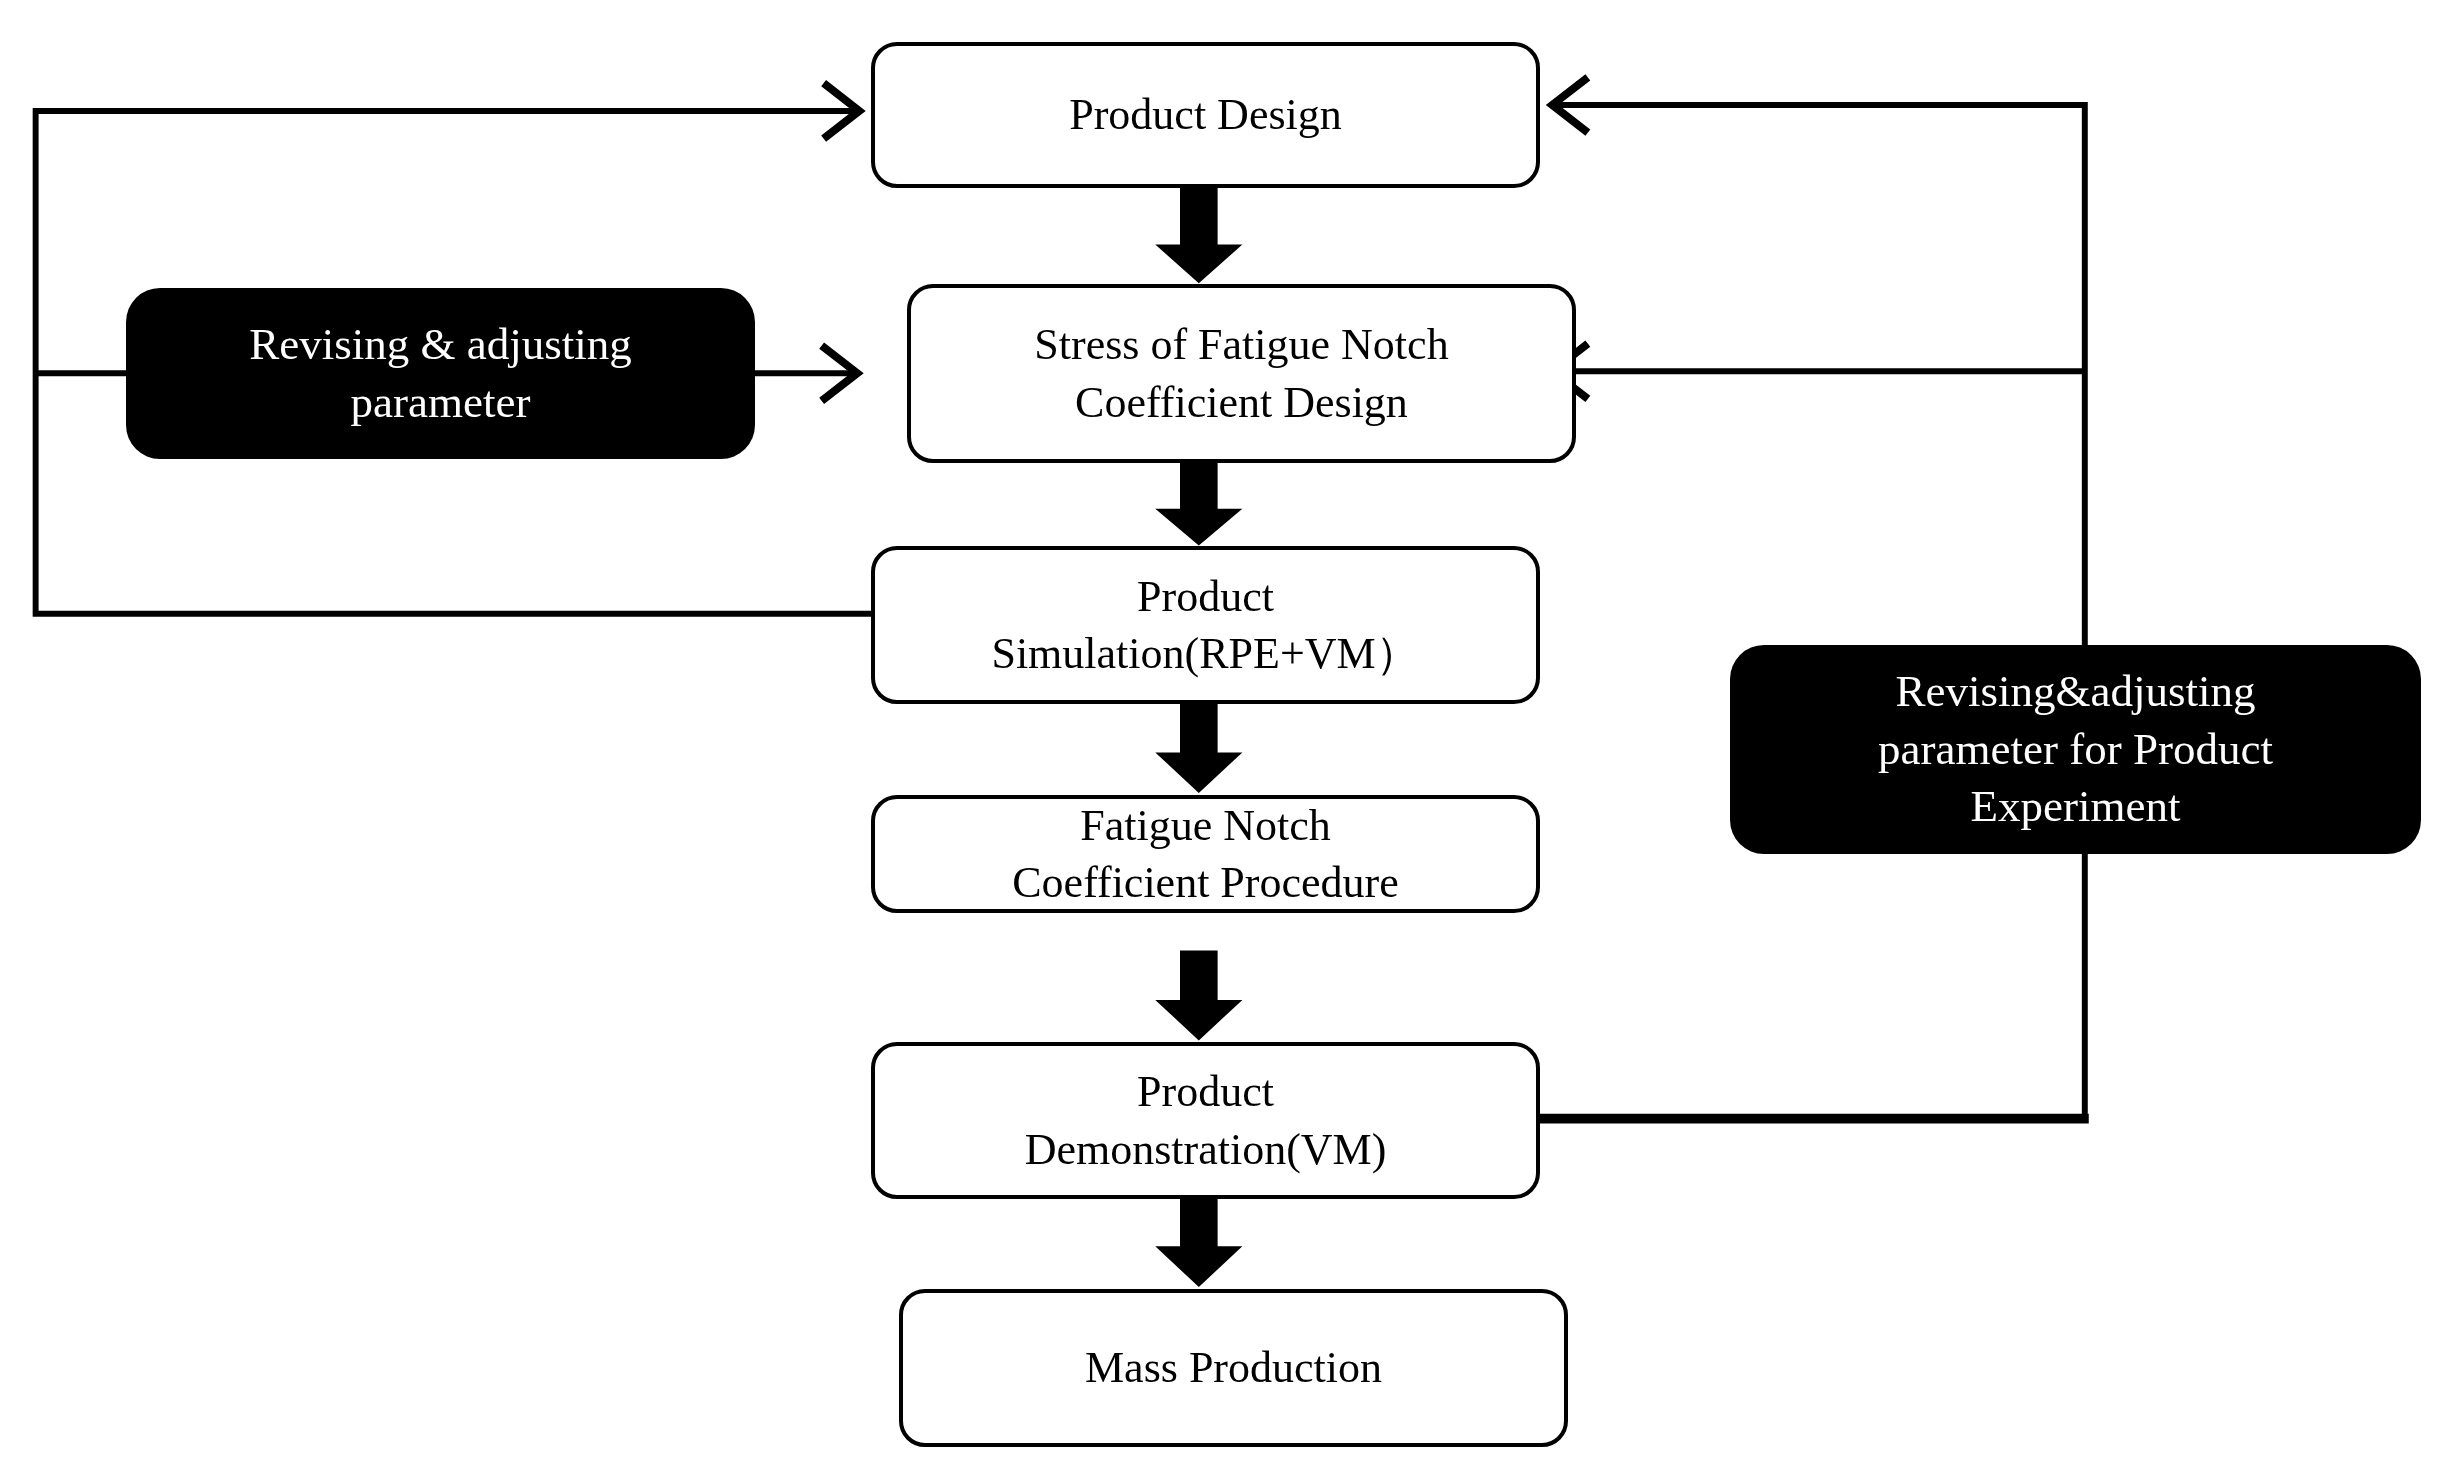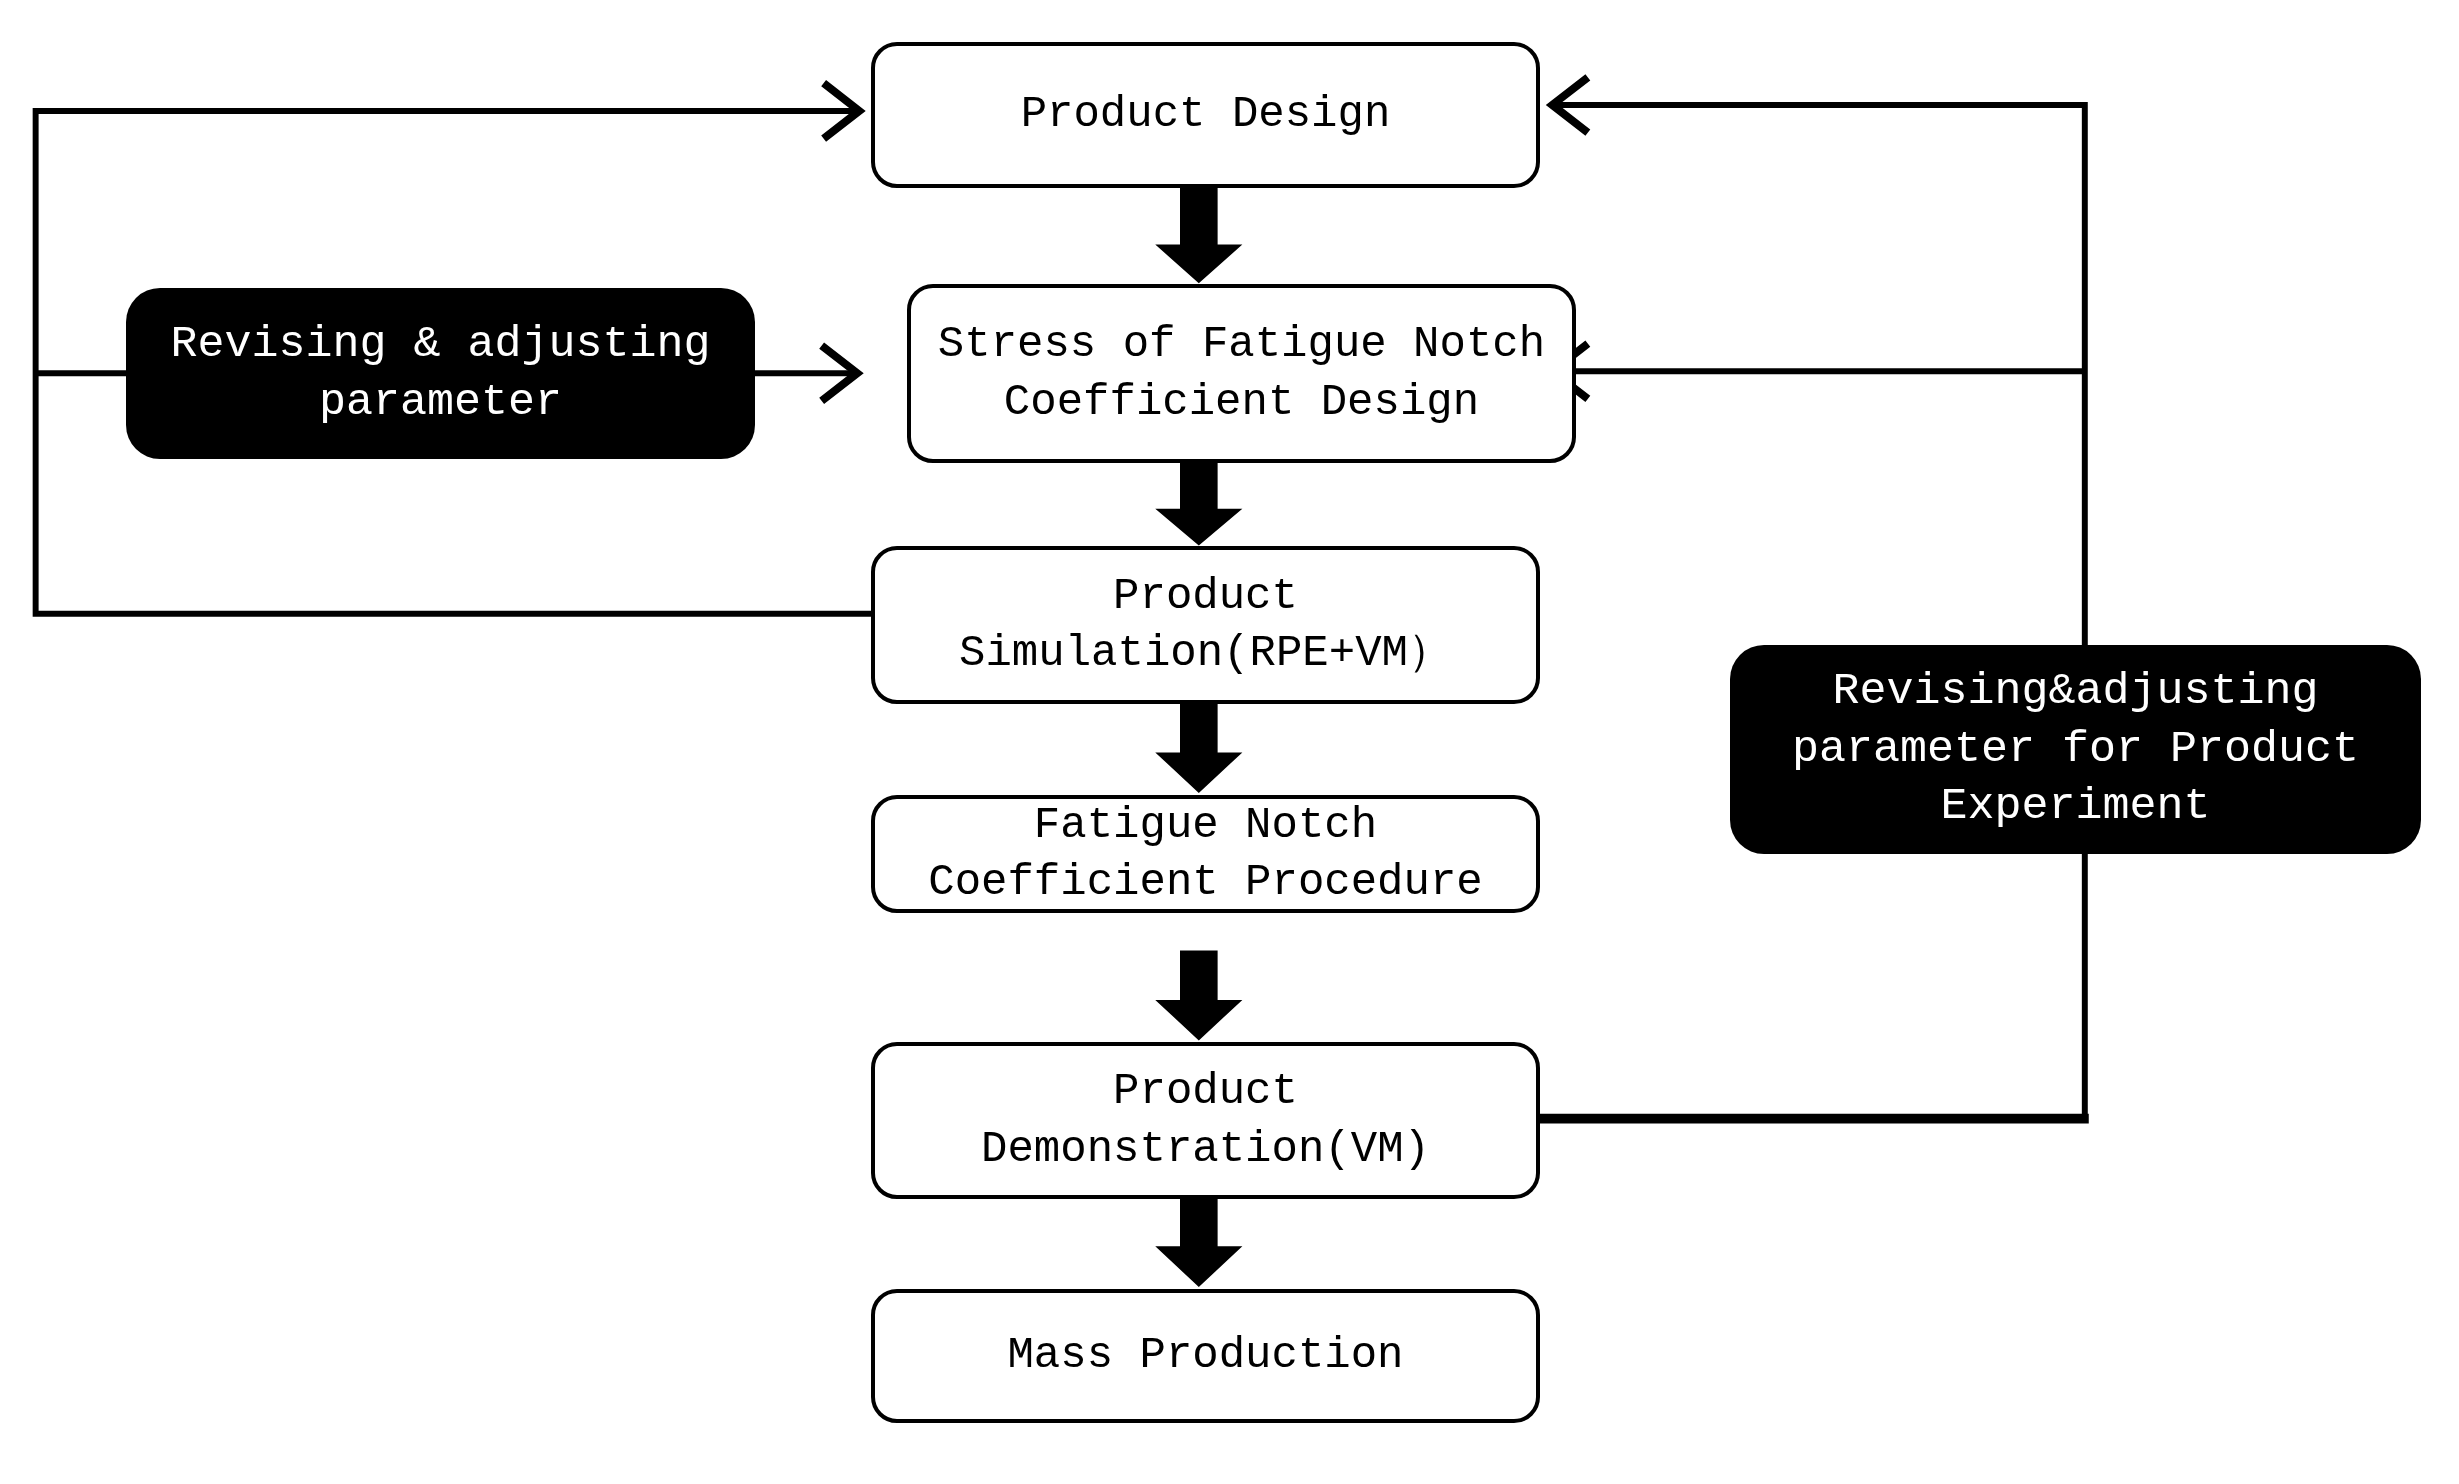--- a/index.html
+++ b/index.html
@@ -5,21 +5,21 @@
   html, body {
     margin: 0;
     padding: 0;
     background: #ffffff;
   }
   .canvas {
     position: relative;
     width: 2459px;
     height: 1484px;
     background: var(--page-bg, #ffffff);
-    font-family: Liberation Mono, monospace;
+    font-family: Liberation Serif, serif;
     overflow: hidden;
   }
   .connector-layer {
     position: absolute;
     left: 0;
     top: 0;
     z-index: 1;
   }
   .node {
     position: absolute;
@@ -52,21 +52,21 @@
     font-size: 45px;
     line-height: 1.28;
     z-index: 2;
   }
   
   #node-product-design      { left: 871px;  top: 42px;   width: 669px; height: 146px; }
   #node-stress-design       { left: 871px;  top: 284px;  width: 669px; height: 179px; margin-left: 36px; }
   #node-product-simulation  { left: 871px;  top: 546px;  width: 669px; height: 158px; }
   #node-fatigue-procedure   { left: 871px;  top: 795px;  width: 669px; height: 118px; }
   #node-product-demo        { left: 871px;  top: 1042px; width: 669px; height: 157px; }
-  #node-mass-production     { left: 871px;  top: 1289px; width: 669px; height: 134px; }
+  #node-mass-production     { left: 899px;  top: 1289px; width: 669px; height: 158px; }
   
   #callout-revising-left    { left: 126px;  top: 288px;  width: 629px; height: 171px; }
   #callout-revising-right   { left: 1730px; top: 645px;  width: 691px; height: 209px; }
 </style>
 </head>
 <body>
 
 <div class="canvas">
 
   <svg class="connector-layer" width="2459" height="1484" viewBox="0 0 2484 1499">

